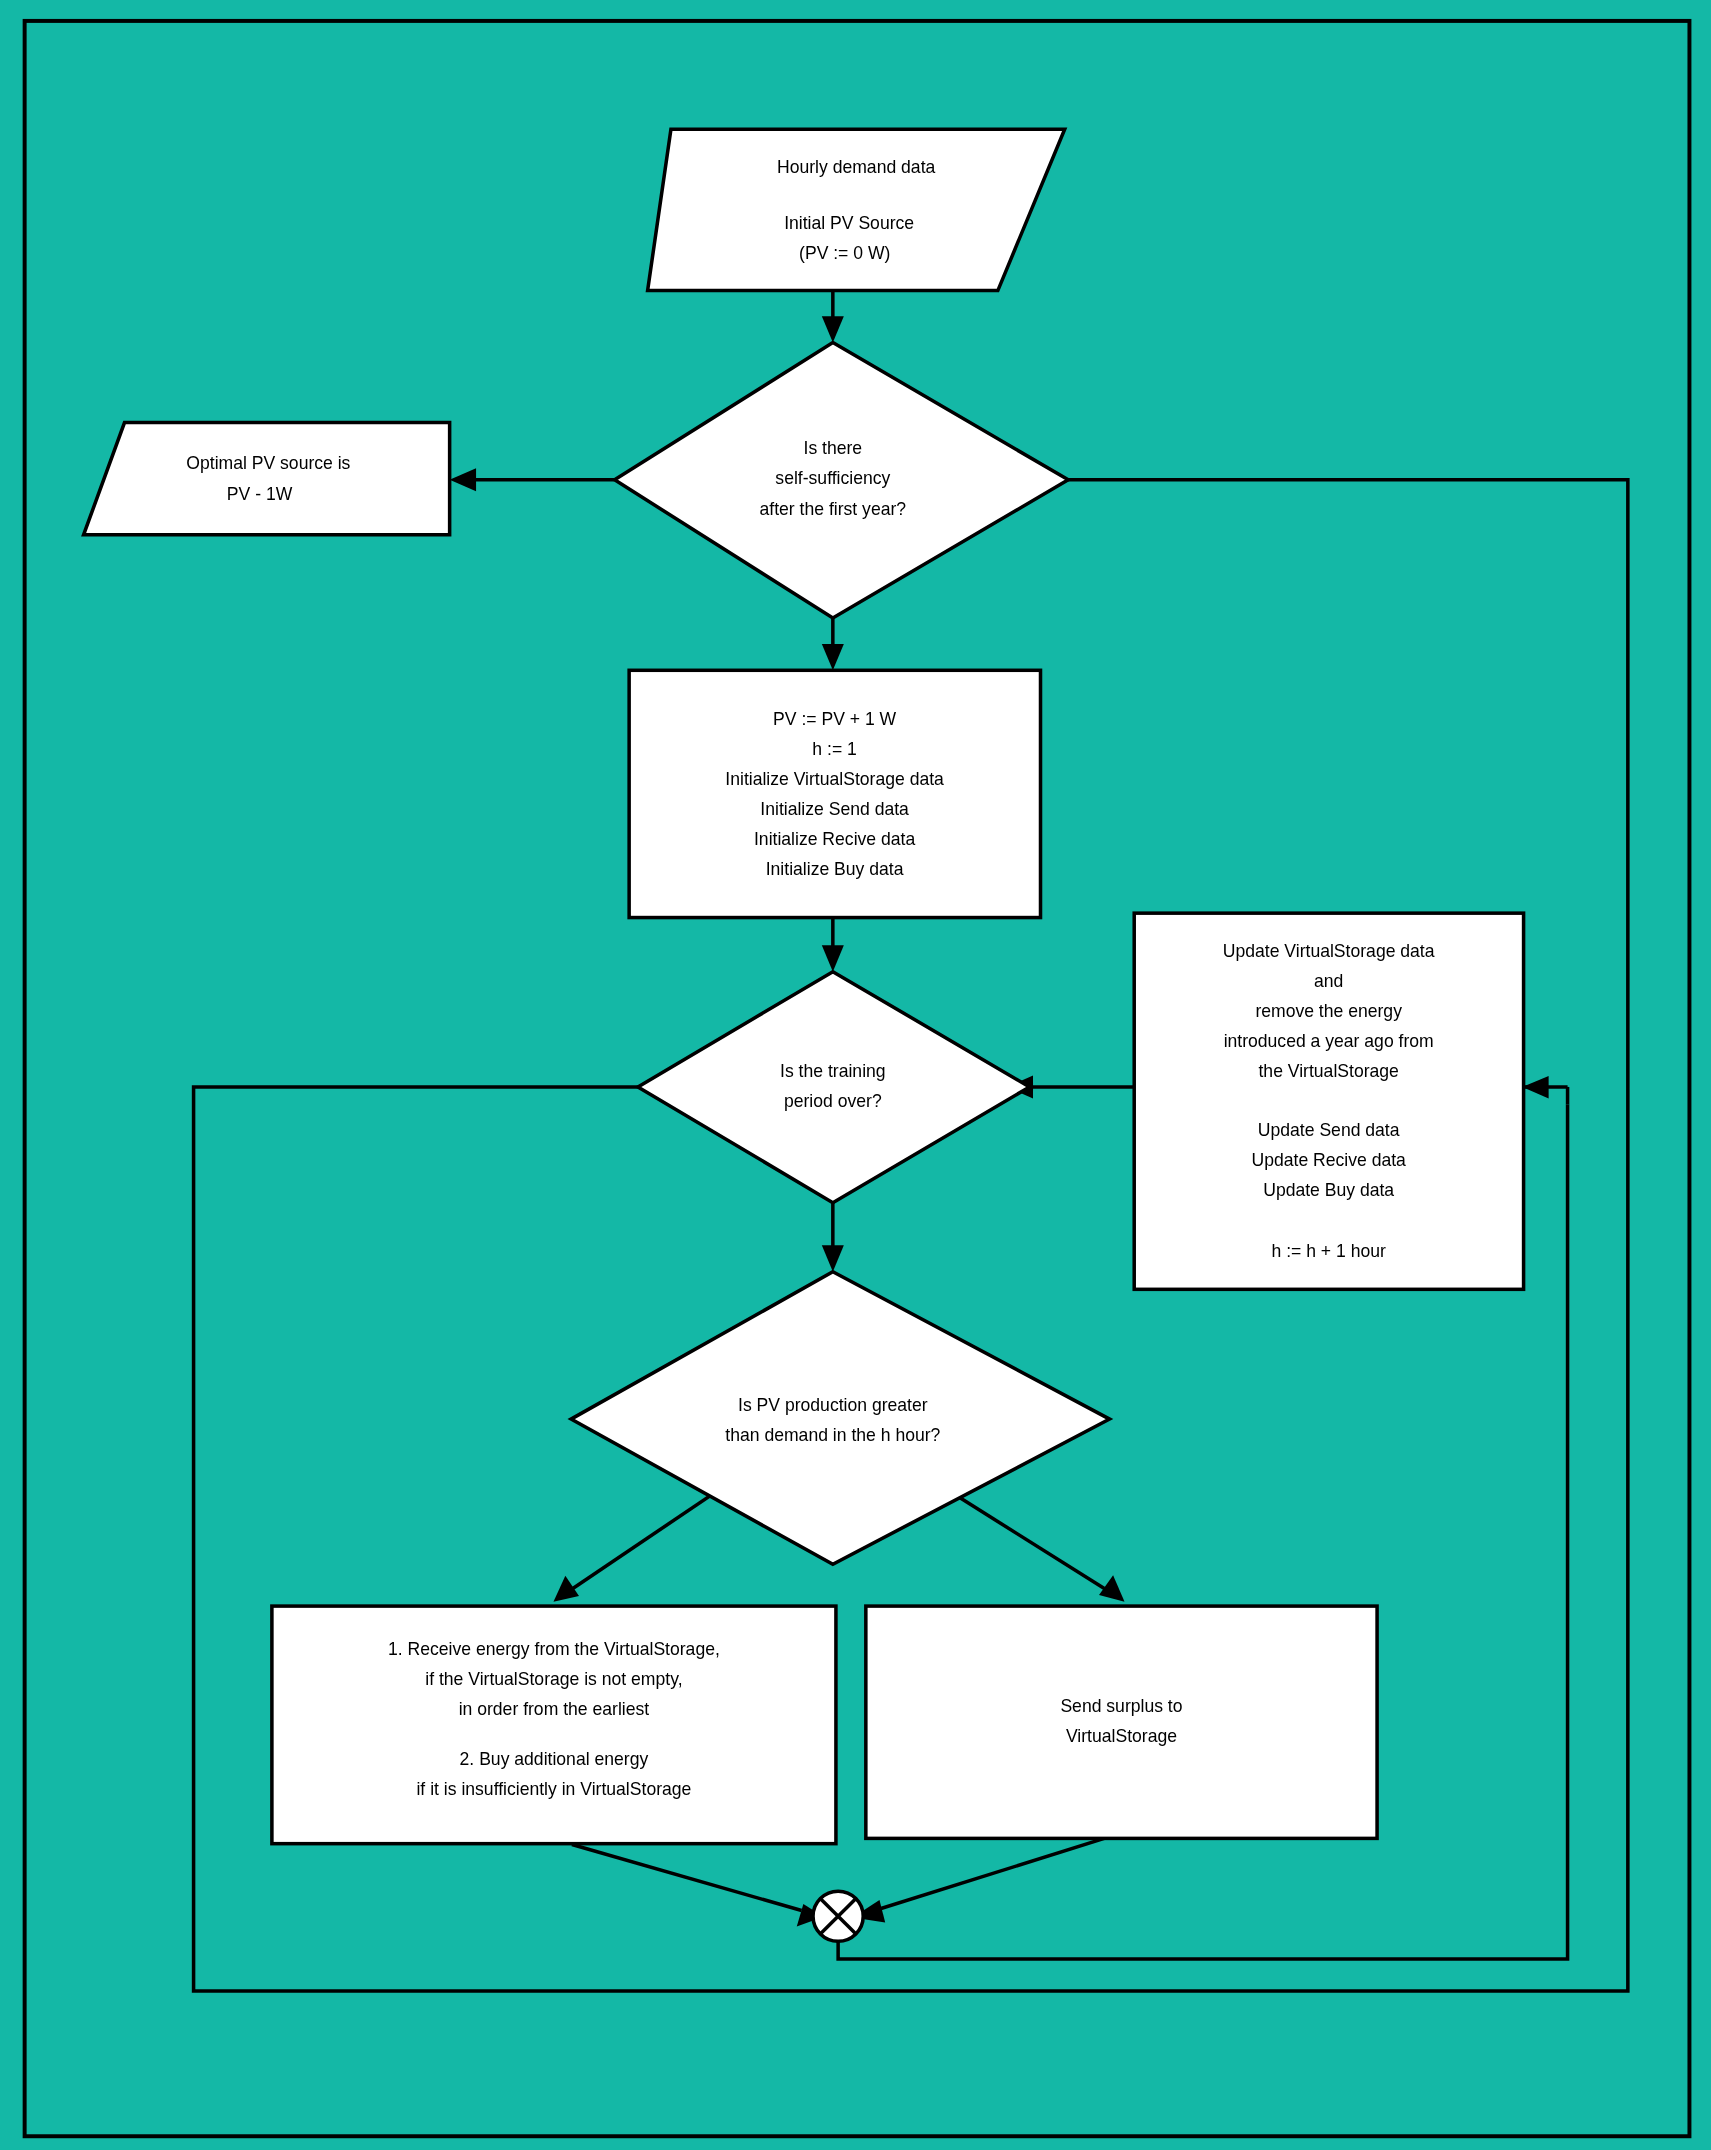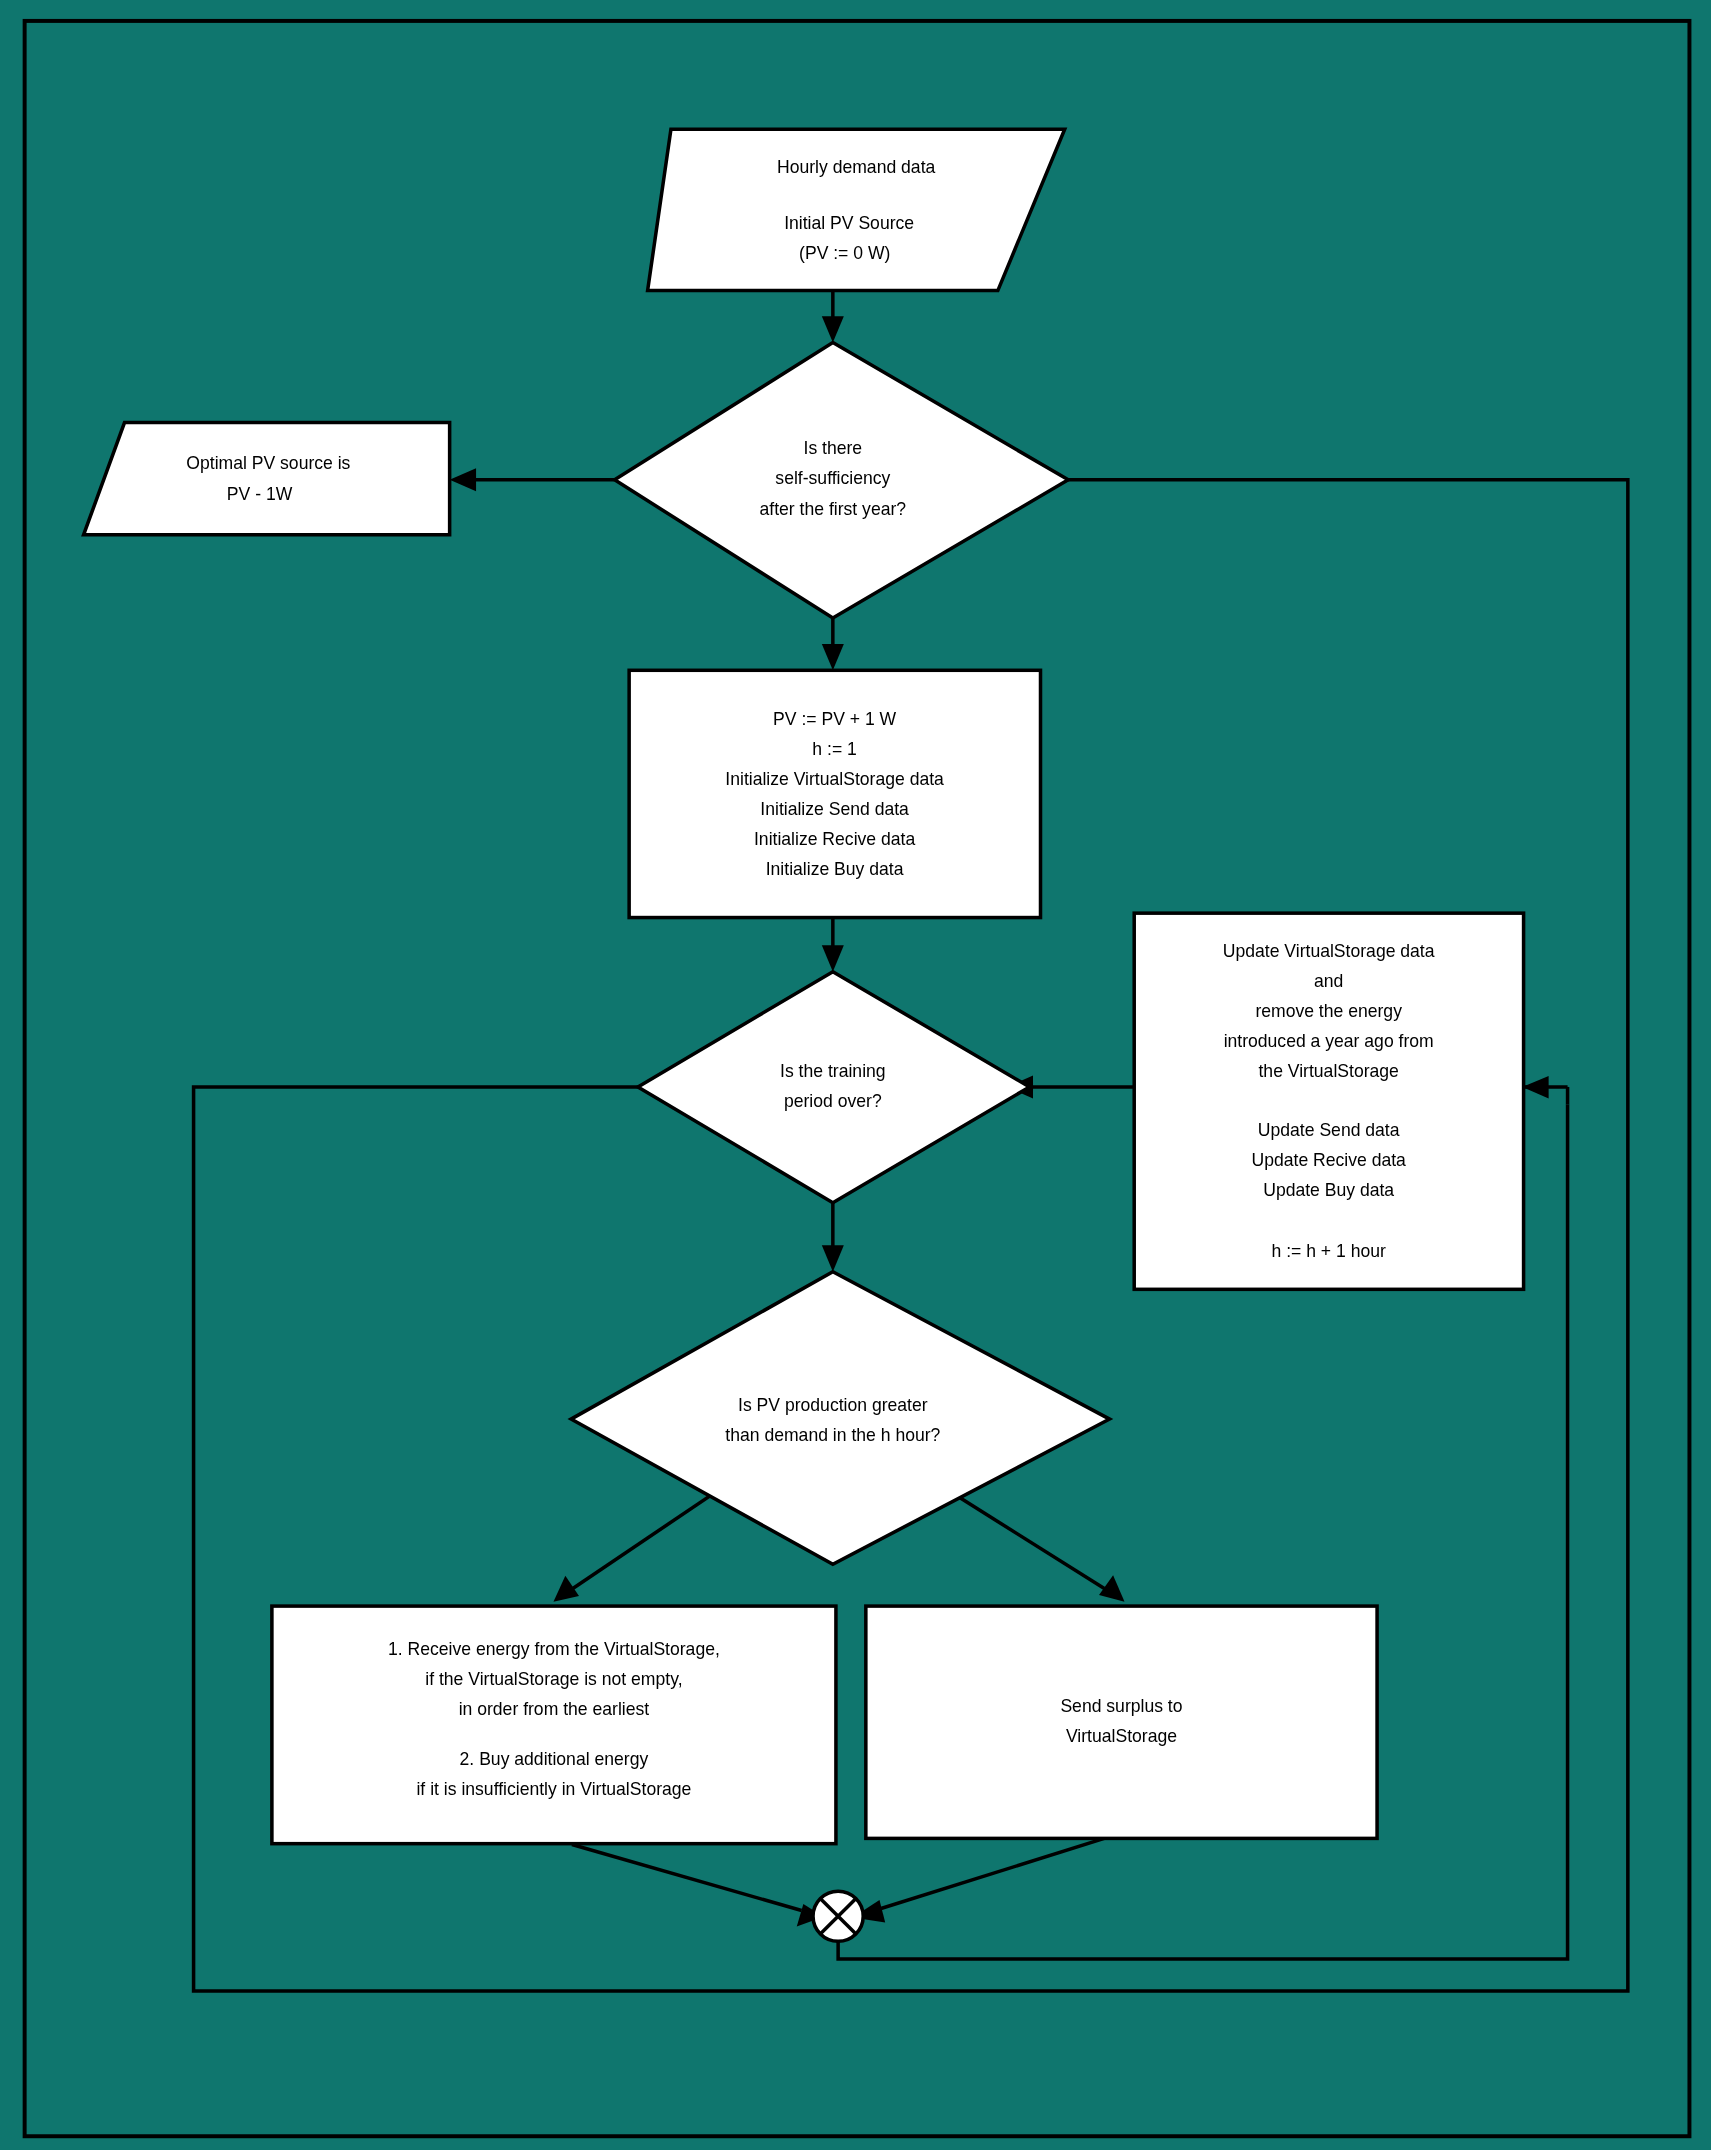--- a/index.html
+++ b/index.html
@@ -4,21 +4,21 @@
 <style>
   html, body {
     margin: 0;
     padding: 0;
     background: #ffffff;
   }
   #canvas-wrap {
     position: relative;
     width: 1711px;
     height: 2151px;
-    background: #0f766e;
+    background: #14b8a6;
     font-family: "Liberation Sans", sans-serif;
   }
   svg.flow {
     display: block;
     width: 1711px;
     height: 2151px;
   }
   .node-outline { stroke: #000000; stroke-width: 8; fill: #ffffff; }
   .border-frame { stroke: #000000; stroke-width: 9; fill: none; }
   .edge-line { stroke: #000000; stroke-width: 8; fill: none; stroke-linecap: butt; }

